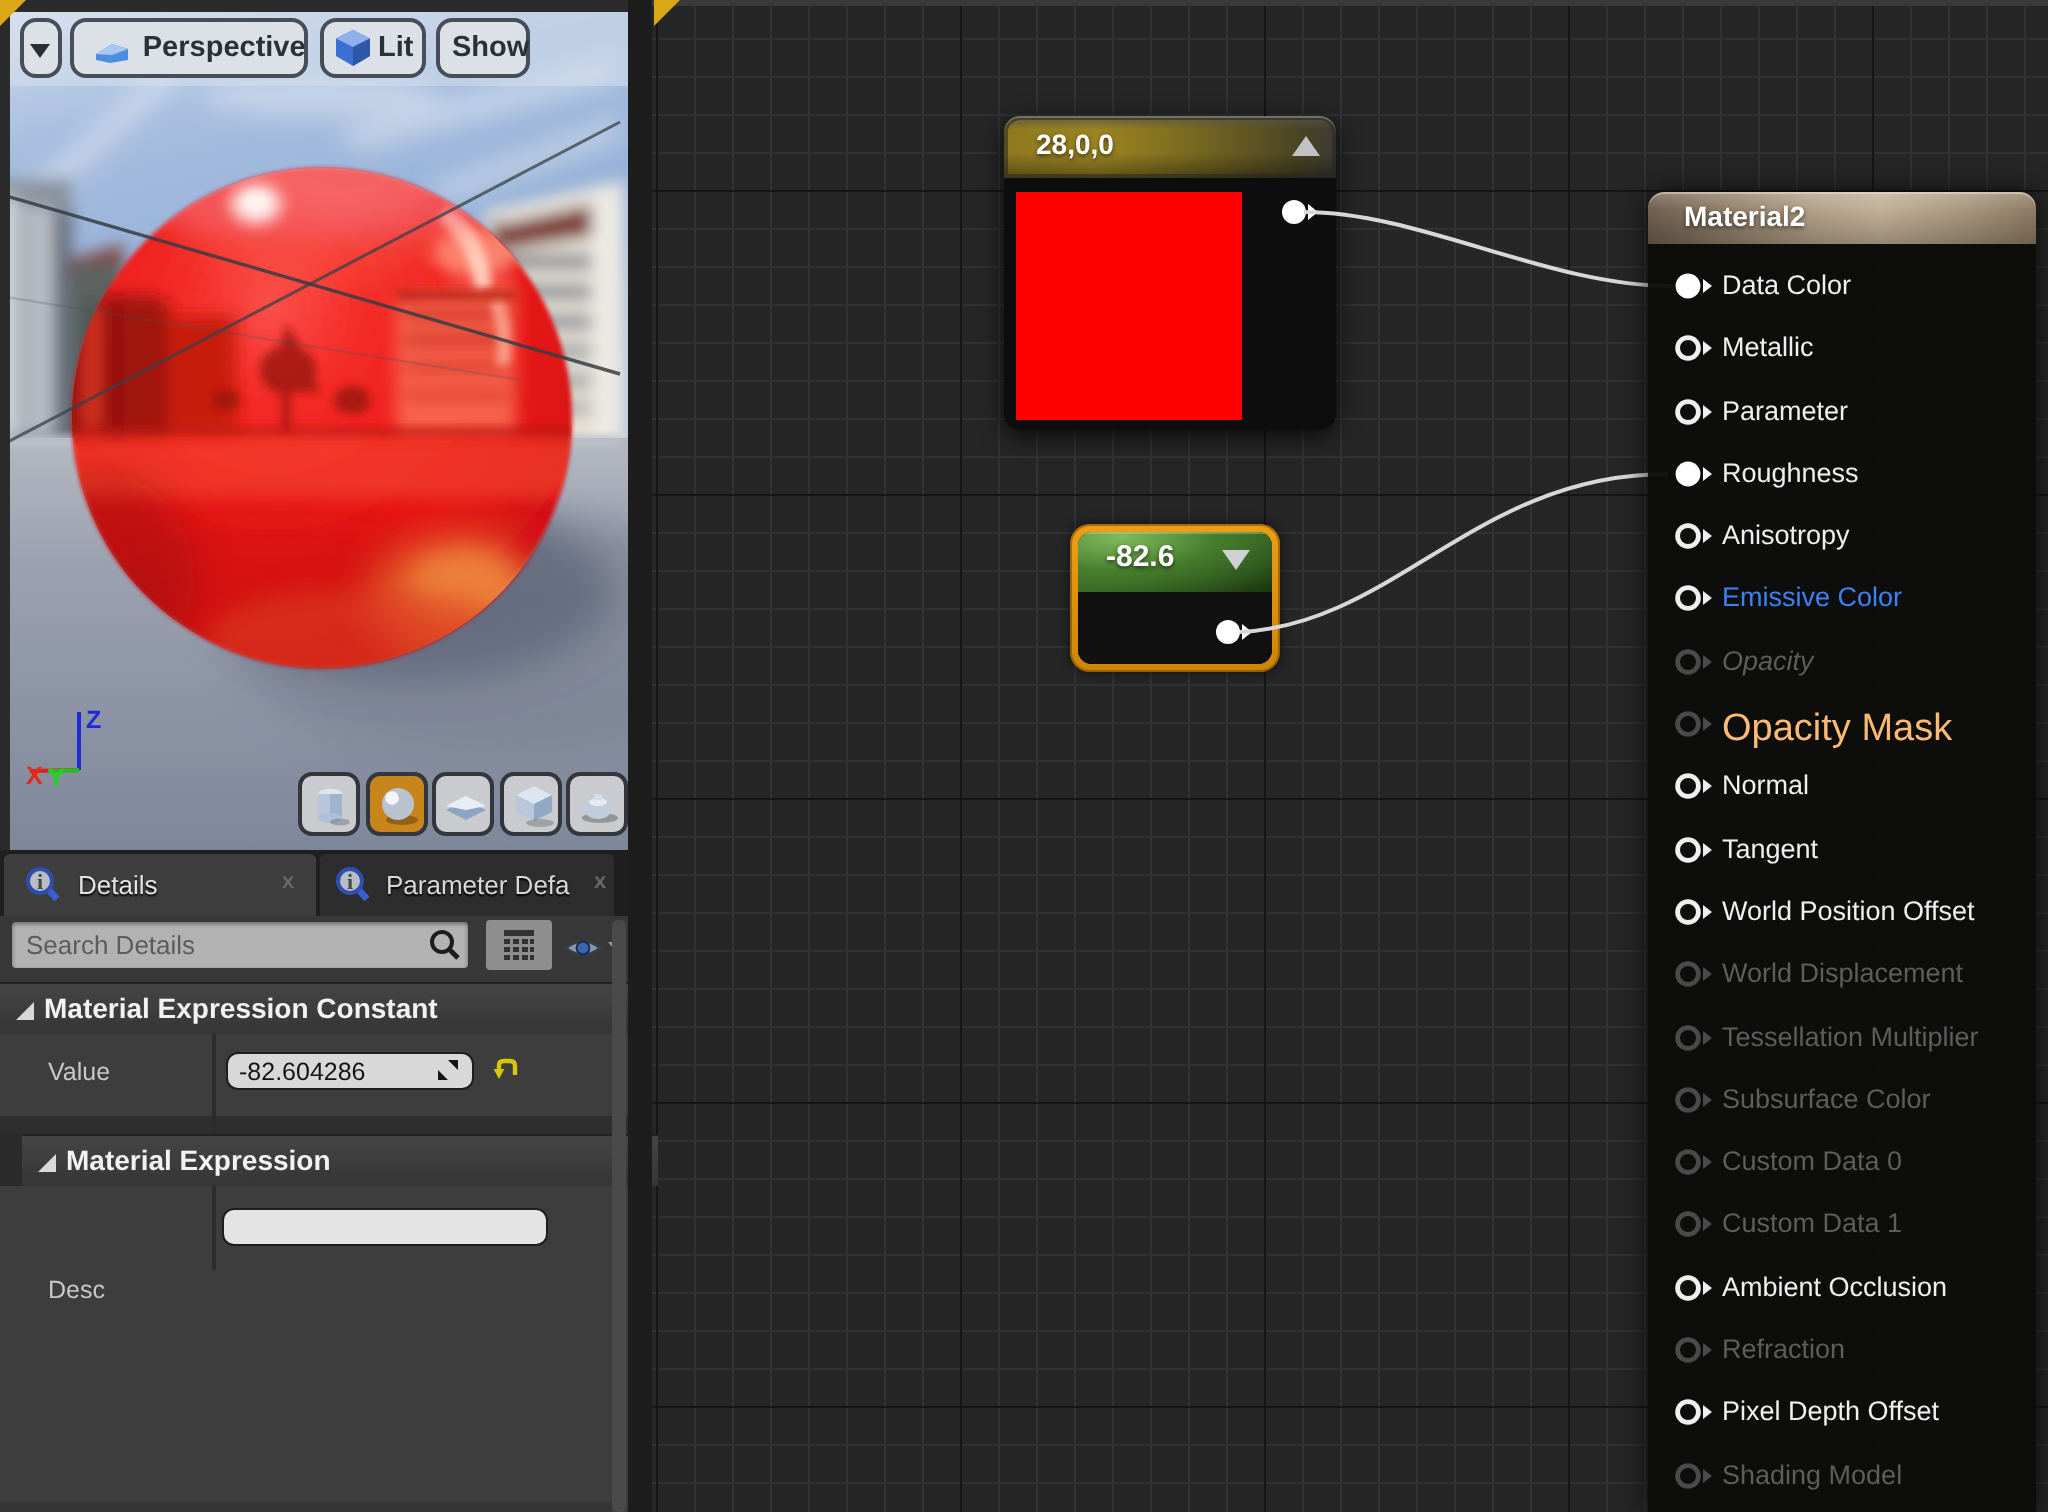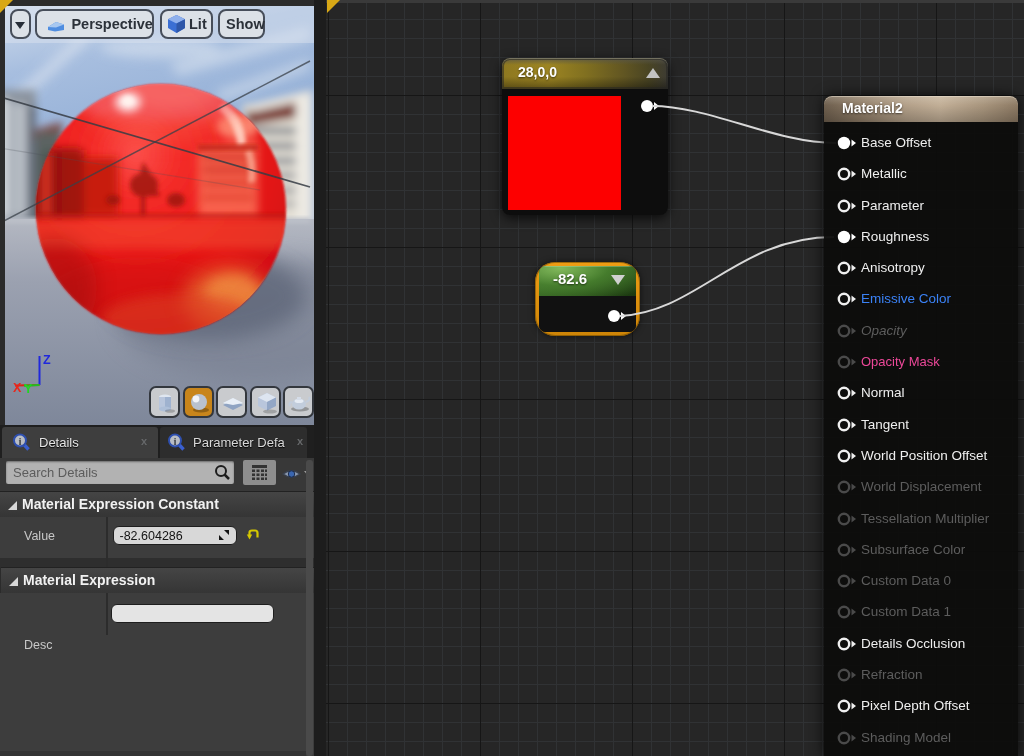--- a/index.html
+++ b/index.html
@@ -51,21 +51,21 @@
          border-radius:0 0 8px 8px;">
       <div class="abs" style="left:6px; top:7px; width:113px; height:114px; background:#fd0000;"></div>
 
       <svg class="abs" width="26" height="16" style="left:136px; top:9px;">
         <circle cx="9" cy="8" r="6" fill="#fff"></circle>
         <path d="M 16 4 L 21 8 L 16 12 Z" fill="#fff"></path>
       </svg>
     </div>
   </div>
 
-  <div class="abs" style="z-index:2; left:535px; top:262px; width:105px; height:74px; border-radius:20px;
+  <div class="abs" style="z-index:2; left:535px; top:262px; width:105px; height:74px; border-radius:10px;
        background:linear-gradient(180deg,#ee9d14,#cd8407); box-shadow:0 0 6px rgba(0,0,0,.6), inset 0 0 0 1px rgba(90,60,0,.5);">
     <div class="abs" style="left:4px; top:4px; width:97px; height:66px; border-radius:7px;
          background:#101010; overflow:hidden;">
       <div class="abs" style="left:0; top:0; width:97px; height:30px;
            background:
              radial-gradient(100px 36px at 22% 8%, rgba(133,188,94,.95), rgba(72,128,46,.8) 48%, rgba(28,60,16,.3) 100%),
              linear-gradient(160deg,#579140 0%, #3c6f28 45%, #1b3510 100%);
            box-shadow:inset 0 1px 0 rgba(200,230,180,.35);">
         <span class="abs" style="left:14px; top:4px; color:#fff; font-size:15px; font-weight:bold;
            text-shadow:0 1px 2px rgba(0,0,0,.6);">-82.6</span>
@@ -89,21 +89,21 @@
                     linear-gradient(90deg, #6e5f4e 0%, #8d7b66 18%, #b3a089 42%, #c2af97 60%, #a8957d 82%, #8d7a64 100%);
          box-shadow:inset 0 1px 0 rgba(235,225,210,.5);">
       <span class="abs" style="left:18px; top:4px; color:#fff; font-size:14px; font-weight:bold;
         text-shadow:0 1px 2px rgba(0,0,0,.55);">Material2</span>
     </div>
     <div id="pins">
         <svg class="abs" width="22" height="16" style="left:12px; top:38.9px;">
           <circle cx="8" cy="8" r="6.2" fill="#fff"></circle>
           <path d="M15.5 4.5 L20 8 L15.5 11.5 Z" fill="#fff"></path>
         </svg>
-        <span class="abs" style="left:37px; top:38.9px; color:#efefef; font-size:13.5px; white-space:nowrap;">Base Offset</span>
+        <span class="abs" style="left:37px; top:38.9px; color:#efefef; font-size:13.5px; white-space:nowrap;">Data Color</span>
         <svg class="abs" width="22" height="16" style="left:12px; top:70.2px;">
           <circle cx="8" cy="8" r="5.2" fill="none" stroke="#efefef" stroke-width="2.4"></circle>
           <path d="M15.5 4.5 L20 8 L15.5 11.5 Z" fill="#efefef"></path>
         </svg>
         <span class="abs" style="left:37px; top:70.2px; color:#efefef; font-size:13.5px; white-space:nowrap;">Metallic</span>
         <svg class="abs" width="22" height="16" style="left:12px; top:101.5px;">
           <circle cx="8" cy="8" r="5.2" fill="none" stroke="#efefef" stroke-width="2.4"></circle>
           <path d="M15.5 4.5 L20 8 L15.5 11.5 Z" fill="#efefef"></path>
         </svg>
         <span class="abs" style="left:37px; top:101.5px; color:#efefef; font-size:13.5px; white-space:nowrap;">Parameter</span>
@@ -124,21 +124,21 @@
         <span class="abs" style="left:37px; top:195.4px; color:#3b82f6; font-size:13.5px; white-space:nowrap;">Emissive Color</span>
         <svg class="abs" width="22" height="16" style="left:12px; top:226.70000000000002px;">
           <circle cx="8" cy="8" r="5.2" fill="none" stroke="#4a4a4a" stroke-width="2.4"></circle>
           <path d="M15.5 4.5 L20 8 L15.5 11.5 Z" fill="#4a4a4a"></path>
         </svg>
         <span class="abs" style="left:37px; top:226.70000000000002px; color:#5d5d5d; font-size:13.5px; white-space:nowrap;font-style:italic;">Opacity</span>
         <svg class="abs" width="22" height="16" style="left:12px; top:258px;">
           <circle cx="8" cy="8" r="5.2" fill="none" stroke="#4a4a4a" stroke-width="2.4"></circle>
           <path d="M15.5 4.5 L20 8 L15.5 11.5 Z" fill="#4a4a4a"></path>
         </svg>
-        <span class="abs" style="left:37px; top:258px; color:#ec4899; font-size:13px; white-space:nowrap;">Opacity Mask</span>
+        <span class="abs" style="left:37px; top:258px; color:#fdba74; font-size:19px; white-space:nowrap;">Opacity Mask</span>
         <svg class="abs" width="22" height="16" style="left:12px; top:289.3px;">
           <circle cx="8" cy="8" r="5.2" fill="none" stroke="#efefef" stroke-width="2.4"></circle>
           <path d="M15.5 4.5 L20 8 L15.5 11.5 Z" fill="#efefef"></path>
         </svg>
         <span class="abs" style="left:37px; top:289.3px; color:#efefef; font-size:13.5px; white-space:nowrap;">Normal</span>
         <svg class="abs" width="22" height="16" style="left:12px; top:320.59999999999997px;">
           <circle cx="8" cy="8" r="5.2" fill="none" stroke="#efefef" stroke-width="2.4"></circle>
           <path d="M15.5 4.5 L20 8 L15.5 11.5 Z" fill="#efefef"></path>
         </svg>
         <span class="abs" style="left:37px; top:320.59999999999997px; color:#efefef; font-size:13.5px; white-space:nowrap;">Tangent</span>
@@ -169,21 +169,21 @@
         <span class="abs" style="left:37px; top:477.09999999999997px; color:#5d5d5d; font-size:13.5px; white-space:nowrap;">Custom Data 0</span>
         <svg class="abs" width="22" height="16" style="left:12px; top:508.4px;">
           <circle cx="8" cy="8" r="5.2" fill="none" stroke="#4a4a4a" stroke-width="2.4"></circle>
           <path d="M15.5 4.5 L20 8 L15.5 11.5 Z" fill="#4a4a4a"></path>
         </svg>
         <span class="abs" style="left:37px; top:508.4px; color:#5d5d5d; font-size:13.5px; white-space:nowrap;">Custom Data 1</span>
         <svg class="abs" width="22" height="16" style="left:12px; top:539.7px;">
           <circle cx="8" cy="8" r="5.2" fill="none" stroke="#efefef" stroke-width="2.4"></circle>
           <path d="M15.5 4.5 L20 8 L15.5 11.5 Z" fill="#efefef"></path>
         </svg>
-        <span class="abs" style="left:37px; top:539.7px; color:#efefef; font-size:13.5px; white-space:nowrap;">Details Occlusion</span>
+        <span class="abs" style="left:37px; top:539.7px; color:#efefef; font-size:13.5px; white-space:nowrap;">Ambient Occlusion</span>
         <svg class="abs" width="22" height="16" style="left:12px; top:571px;">
           <circle cx="8" cy="8" r="5.2" fill="none" stroke="#4a4a4a" stroke-width="2.4"></circle>
           <path d="M15.5 4.5 L20 8 L15.5 11.5 Z" fill="#4a4a4a"></path>
         </svg>
         <span class="abs" style="left:37px; top:571px; color:#5d5d5d; font-size:13.5px; white-space:nowrap;">Refraction</span>
         <svg class="abs" width="22" height="16" style="left:12px; top:602.3px;">
           <circle cx="8" cy="8" r="5.2" fill="none" stroke="#efefef" stroke-width="2.4"></circle>
           <path d="M15.5 4.5 L20 8 L15.5 11.5 Z" fill="#efefef"></path>
         </svg>
         <span class="abs" style="left:37px; top:602.3px; color:#efefef; font-size:13.5px; white-space:nowrap;">Pixel Depth Offset</span>
@@ -489,21 +489,21 @@
           <path d="M1 11 L6 11 L1 6 Z M11 1 L6 1 L11 6 Z" fill="#141414"></path>
         </svg>
       </div>
       <svg class="abs" width="14" height="14" style="left:246px; top:11px;">
         <path d="M3.5 7 L3.5 4.5 Q3.5 2.5 6 2.5 L9 2.5 Q11.5 2.5 11.5 5 L11.5 9.5" fill="none" stroke="#d6c800" stroke-width="2.2"></path>
         <path d="M0.8 6.5 L6.2 6.5 L3.5 11.5 Z" fill="#d6c800"></path>
       </svg>
     </div>
     <div class="abs" style="left:0; top:558px; width:318px; height:9px; background:#2e2e2e;"></div>
 
-    <div class="abs" style="left:1px; top:567px; width:318px; height:26px;
+    <div class="abs" style="left:11px; top:567px; width:318px; height:26px;
          background:linear-gradient(180deg,#454545,#353535); border-top:1px solid #222;">
       <div class="abs" style="left:8px; top:9px; width:0; height:0;
            border-bottom:9px solid #d8d8d8; border-left:9px solid transparent;"></div>
       <span class="abs" style="left:22px; top:4px; color:#f2f2f2; font-size:14px; font-weight:bold;">Material Expression</span>
     </div>
     <div class="abs" style="left:0; top:593px; width:318px; height:163px; background:#3d3d3d;">
       <span class="abs" style="left:24px; top:17px; color:#c8c8c8; font-size:12.5px;margin-top:28px;">Desc</span>
       <div class="abs" style="left:111px; top:11px; width:163px; height:19px; background:#e4e4e4;
            border-radius:6px; border:1px solid #1e1e1e;"></div>
     </div>

